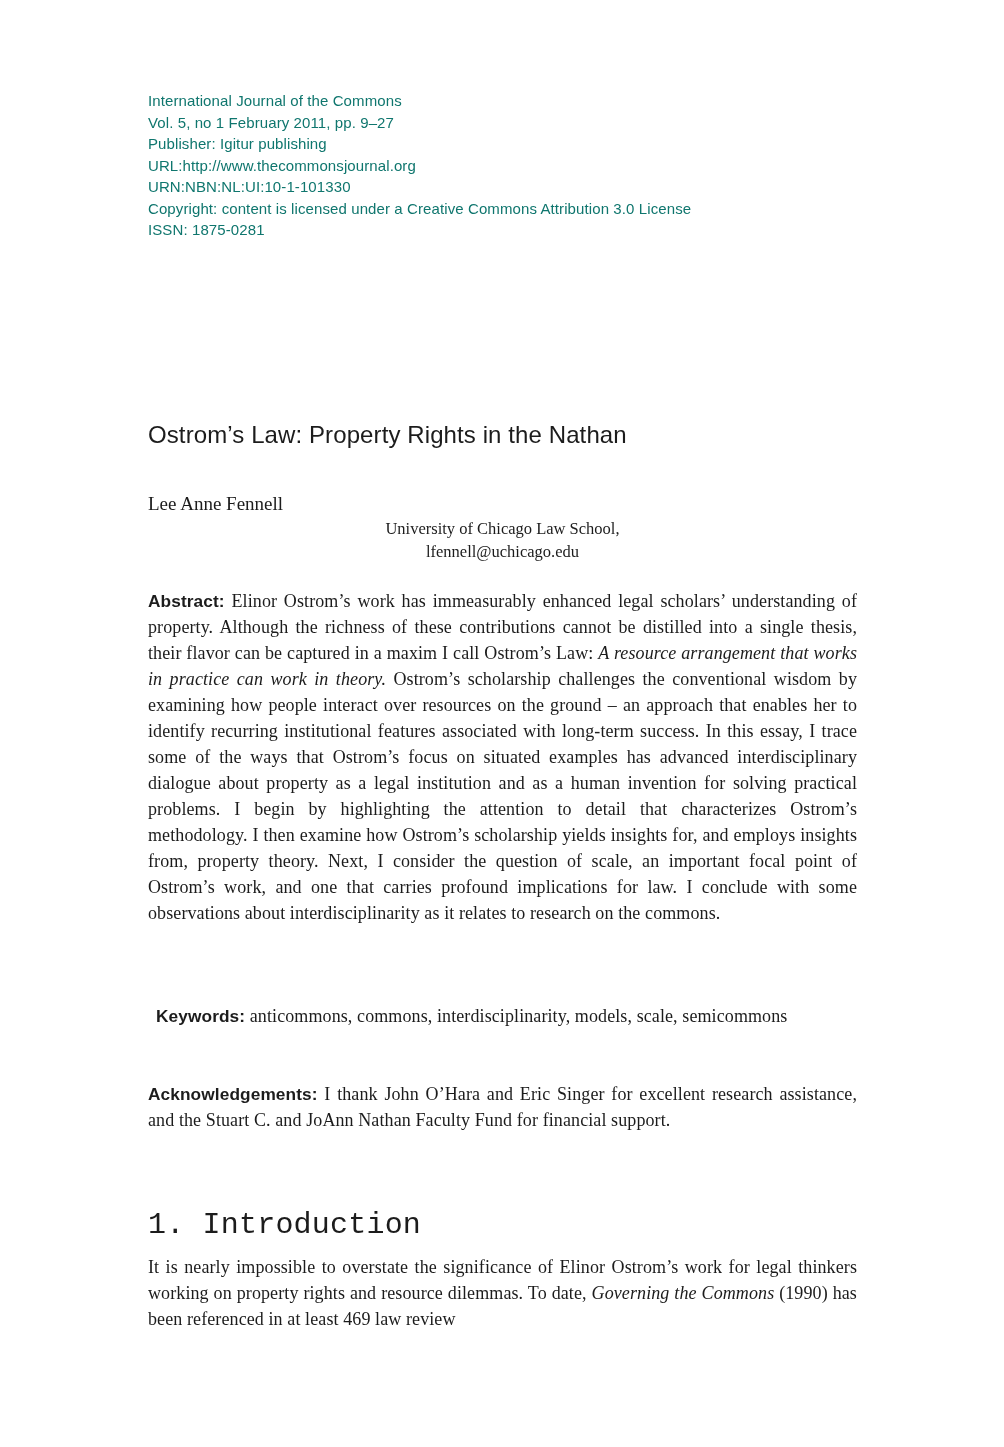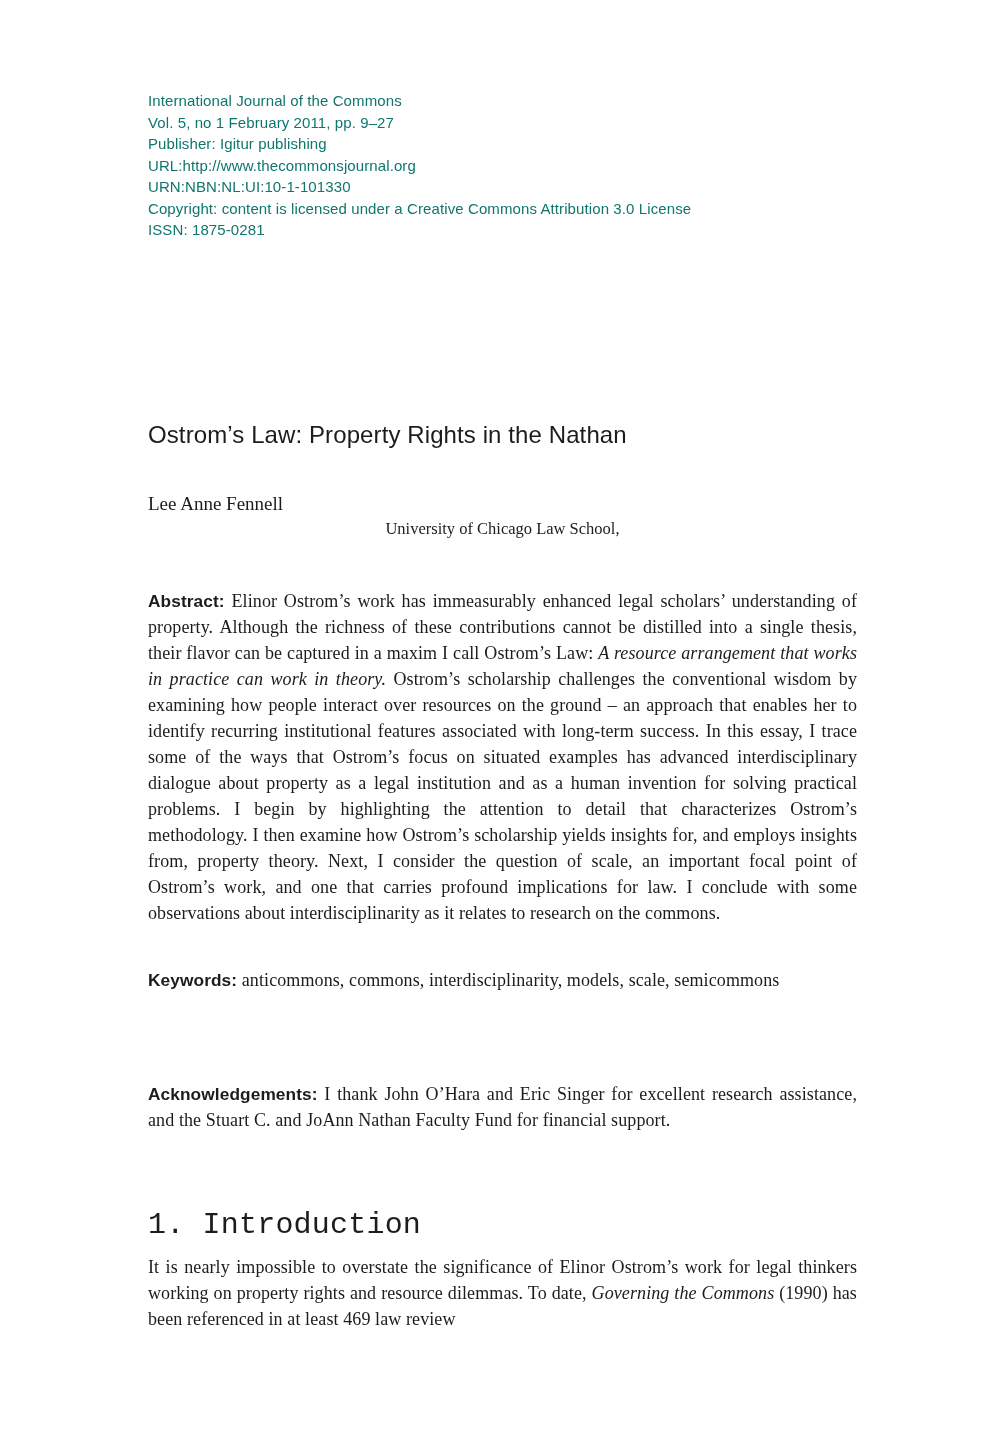--- a/index.html
+++ b/index.html
@@ -72,21 +72,21 @@
     left: 148px;
     width: 709px;
     margin: 0;
     font-size: 18px;
     line-height: 26px;
     letter-spacing: 0.1px;
     color: #1c1c1c;
   }
   .justified { text-align: justify; }
   .abstract    { top: 588px; }
-  .keywords    { top: 967px; text-align: left; }
+  .keywords    { top: 1003px; text-align: left; margin-left: 8px; }
   .acks        { top: 1081px; }
   .intro-par   { top: 1254px; }
   .slabel {
     font-family: "Liberation Sans", sans-serif;
     font-weight: 700;
     font-size: 0.96em;
   }
   em { font-style: italic; }
   
   .section-heading {
@@ -116,20 +116,21 @@
     <div class="pub-line">URN:NBN:NL:UI:10-1-101330</div>
     <div class="pub-line">Copyright: content is licensed under a Creative Commons Attribution 3.0 License</div>
     <div class="pub-line">ISSN: 1875-0281</div>
   </div>
 
   <h1 class="title">Ostrom’s Law: Property Rights in the Nathan</h1>
 
   <div class="author">
     <div class="author-name">Lee Anne Fennell</div>
     <div class="author-affil">University of Chicago Law School,</div>
+    <div class="author-email">lfennell@uchicago.edu</div>
   </div>
 
   <p class="body-par justified abstract"><strong class="slabel">Abstract:</strong><span> Elinor Ostrom’s work has immeasurably enhanced legal scholars’ understanding of property. Although the richness of these contributions cannot be distilled into a single thesis, their flavor can be captured in a maxim I call Ostrom’s Law: </span><em>A resource arrangement that works in practice can work in theory.</em><span> Ostrom’s scholarship challenges the conventional wisdom by examining how people interact over resources on the ground – an approach that enables her to identify recurring institutional features associated with long-term success. In this essay, I trace some of the ways that Ostrom’s focus on situated examples has advanced interdisciplinary dialogue about property as a legal institution and as a human invention for solving practical problems. I begin by highlighting the attention to detail that characterizes Ostrom’s methodology. I then examine how Ostrom’s scholarship yields insights for, and employs insights from, property theory. Next, I consider the question of scale, an important focal point of Ostrom’s work, and one that carries profound implications for law. I conclude with some observations about interdisciplinarity as it relates to research on the commons.</span></p>
 
   <p class="body-par keywords"><strong class="slabel">Keywords:</strong><span> anticommons, commons, interdisciplinarity, models, scale, semicommons</span></p>
 
   <p class="body-par justified acks"><strong class="slabel">Acknowledgements:</strong><span> I thank John O’Hara and Eric Singer for excellent research assistance, and the Stuart C. and JoAnn Nathan Faculty Fund for financial support.</span></p>
 
   <h2 class="section-heading">1. Introduction</h2>
 

